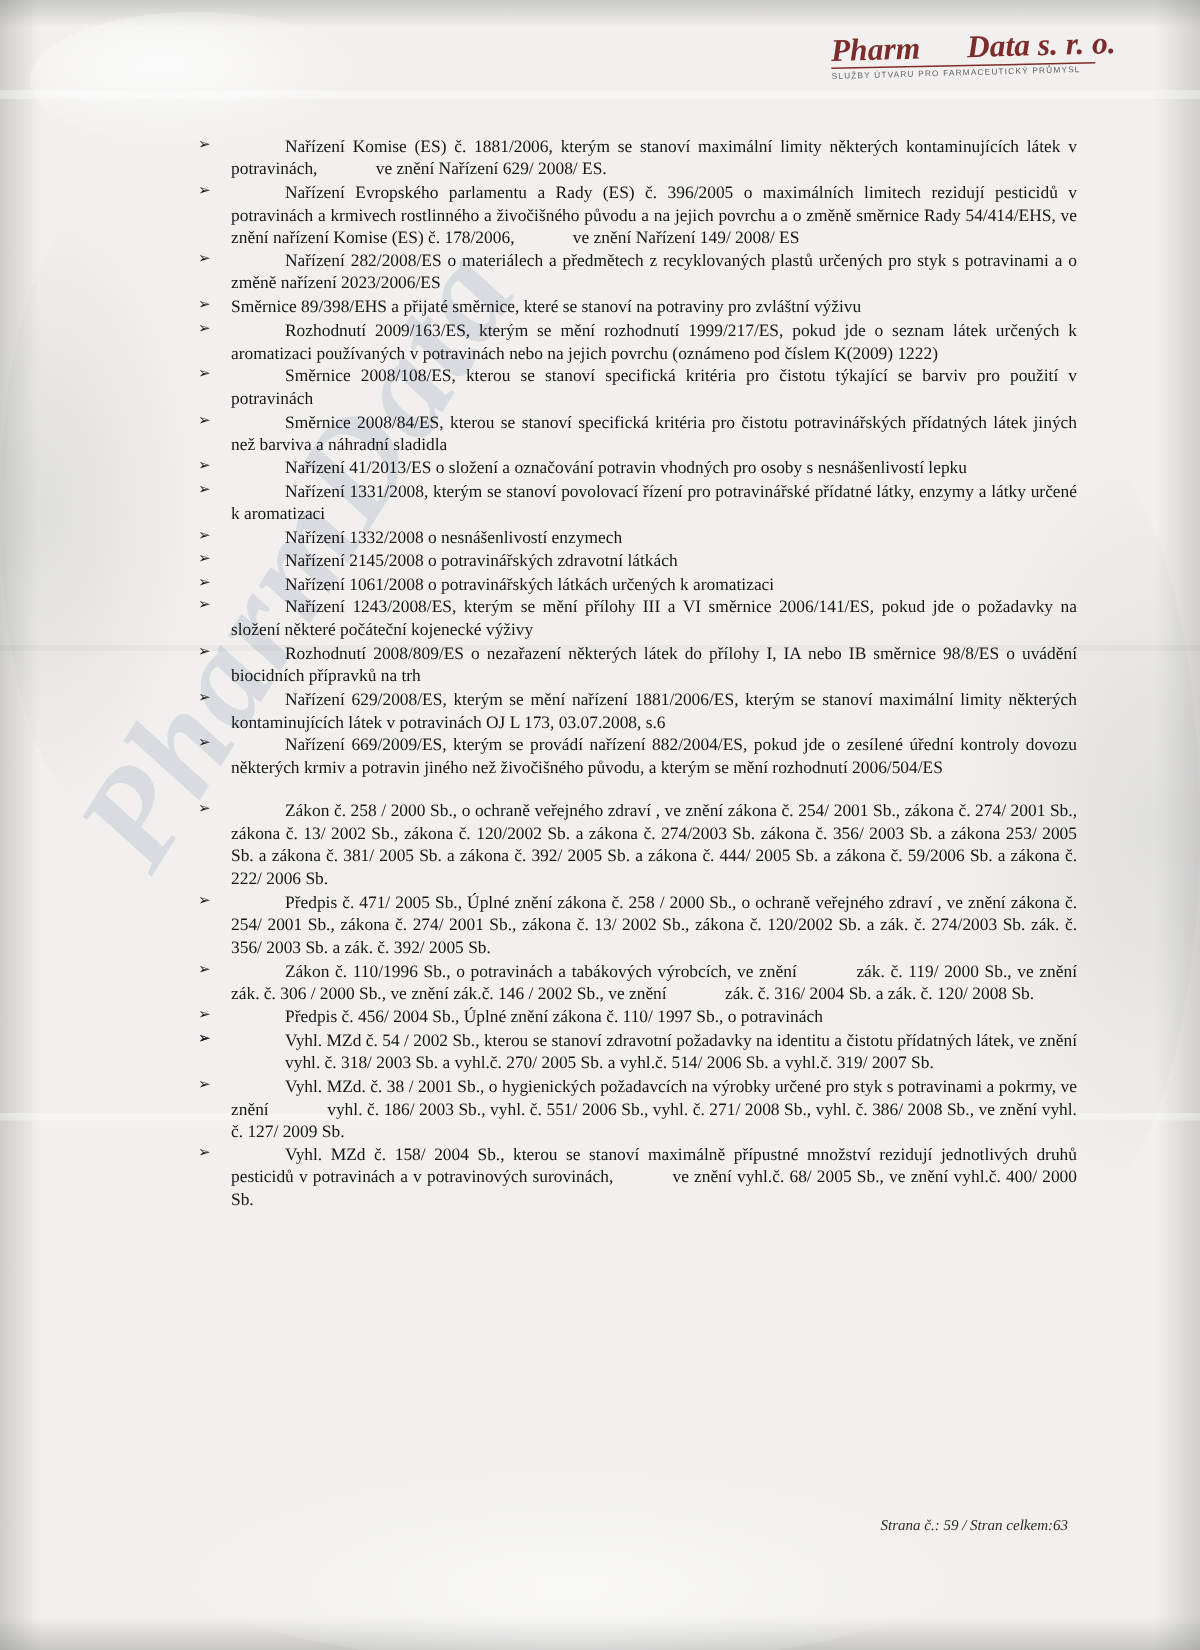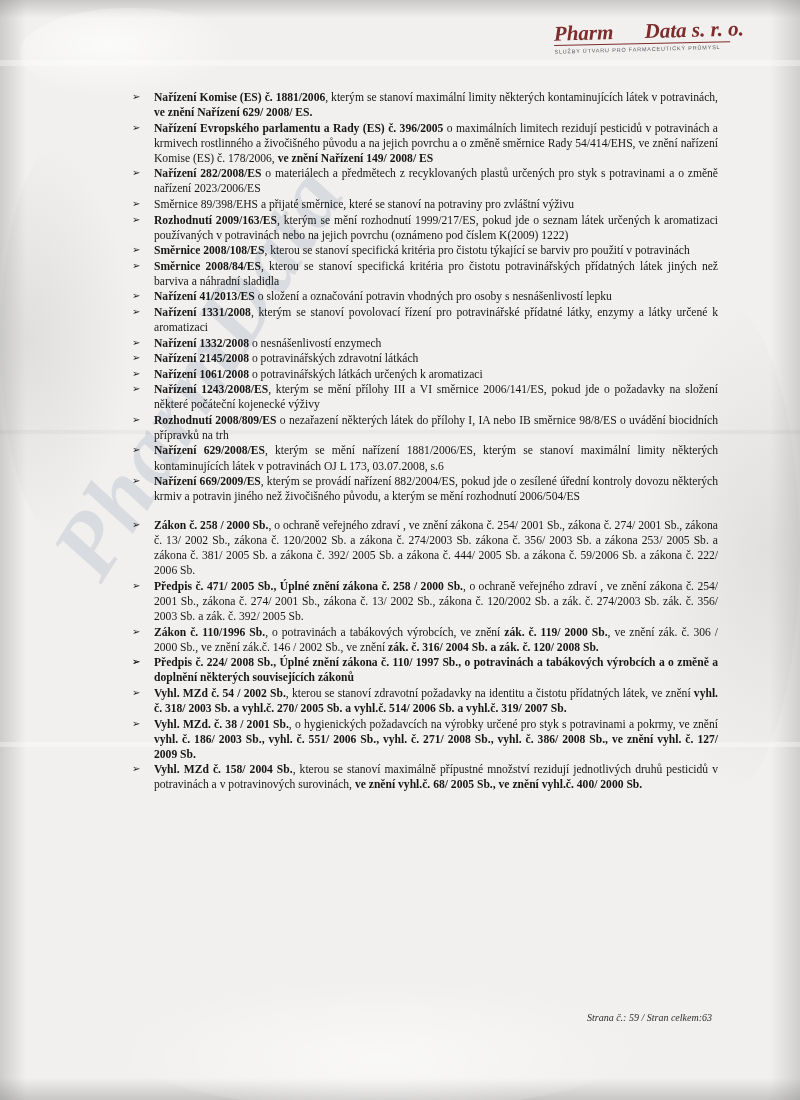--- a/index.html
+++ b/index.html
@@ -106,21 +106,21 @@
     color: #161616;
   }
   ul.items > li .marker {
     position: absolute;
     left: 0;
     top: 0px;
     font-family: "DejaVu Sans", sans-serif;
     font-size: 10px;
     color: #1a1a1a;
   }
-  .b { font-weight: 700; }
+  .b { font-weight: 400; margin-left: 36px; }
   .gap { height: 13px; }
 
   .footer {
     position: absolute;
     right: 88px;
     top: 1012px;
     font-family: "Liberation Serif", serif;
     font-style: italic;
     font-size: 10px;
     color: #2c2c2c;
@@ -181,22 +181,22 @@
         <li><span class="marker">➢</span><span class="b">Nařízení 2145/2008</span><span> o potravinářských zdravotní látkách</span></li>
         <li><span class="marker">➢</span><span class="b">Nařízení 1061/2008</span><span> o potravinářských látkách určených k aromatizaci</span></li>
         <li><span class="marker">➢</span><span class="b">Nařízení 1243/2008/ES</span><span>, kterým se mění přílohy III a VI směrnice 2006/141/ES, pokud jde o požadavky na složení některé počáteční kojenecké výživy</span></li>
         <li><span class="marker">➢</span><span class="b">Rozhodnutí 2008/809/ES</span><span> o nezařazení některých látek do přílohy I, IA nebo IB směrnice 98/8/ES o uvádění biocidních přípravků na trh</span></li>
         <li><span class="marker">➢</span><span class="b">Nařízení 629/2008/ES</span><span>, kterým se mění nařízení 1881/2006/ES, kterým se stanoví maximální limity některých kontaminujících látek v potravinách OJ L 173, 03.07.2008, s.6</span></li>
         <li><span class="marker">➢</span><span class="b">Nařízení 669/2009/ES</span><span>, kterým se provádí nařízení  882/2004/ES, pokud jde o zesílené úřední kontroly dovozu některých krmiv a potravin jiného než živočišného původu, a kterým se mění rozhodnutí 2006/504/ES</span></li>
         <li class="gap" style="padding: 0px;"></li>
         <li><span class="marker">➢</span><span class="b">Zákon č. 258 / 2000 Sb.</span><span>, o ochraně veřejného zdraví , ve znění zákona č. 254/ 2001 Sb., zákona č. 274/ 2001 Sb., zákona č. 13/ 2002 Sb., zákona č. 120/2002 Sb. a zákona č. 274/2003 Sb. zákona č. 356/ 2003 Sb. a zákona 253/ 2005 Sb. a zákona č. 381/ 2005 Sb. a zákona č. 392/ 2005 Sb. a zákona č. 444/ 2005 Sb. a zákona č. 59/2006 Sb. a zákona č. 222/ 2006 Sb.</span></li>
         <li><span class="marker">➢</span><span class="b">Předpis č. 471/ 2005 Sb., Úplné znění zákona č. 258 / 2000 Sb.</span><span>, o ochraně veřejného zdraví , ve znění zákona č. 254/ 2001 Sb., zákona č. 274/ 2001 Sb., zákona č. 13/ 2002 Sb., zákona č. 120/2002 Sb. a zák. č. 274/2003 Sb. zák. č. 356/ 2003 Sb. a zák. č. 392/ 2005 Sb.</span></li>
         <li><span class="marker">➢</span><span class="b">Zákon č. 110/1996 Sb.</span><span>, o potravinách a tabákových výrobcích, ve znění </span><span class="b">zák. č. 119/ 2000 Sb.</span><span>, ve znění zák. č. 306 / 2000 Sb., ve znění zák.č. 146 / 2002 Sb., ve znění </span><span class="b">zák. č. 316/ 2004 Sb. a zák. č. 120/ 2008 Sb.</span></li>
+        <li><span class="marker">➢</span><span class="b">Předpis č. 456/ 2004 Sb., Úplné znění zákona č. 110/ 1997 Sb., o potravinách</span></li>
         <li><span class="marker">➢</span></li>
-        <li><span class="marker">➢</span><span class="b">Předpis  č. 224/ 2008 Sb., Úplné znění  zákona č. 110/ 1997 Sb., o potravinách a tabákových výrobcích a o změně a doplnění některých souvisejících zákonů</span></li>
         <li><span class="marker">➢</span><span class="b">Vyhl. MZd č. 54 / 2002 Sb.</span><span>, kterou se stanoví zdravotní požadavky na identitu a čistotu přídatných látek, ve znění </span><span class="b">vyhl. č. 318/ 2003 Sb. a vyhl.č. 270/ 2005 Sb. a vyhl.č. 514/ 2006 Sb. a vyhl.č. 319/ 2007 Sb.</span></li>
         <li><span class="marker">➢</span><span class="b">Vyhl. MZd. č. 38 / 2001 Sb.</span><span>, o hygienických požadavcích na výrobky určené pro styk s potravinami a pokrmy, ve znění </span><span class="b">vyhl. č. 186/ 2003 Sb., vyhl. č. 551/ 2006 Sb., vyhl. č. 271/ 2008 Sb., vyhl. č. 386/ 2008 Sb., ve znění vyhl. č. 127/ 2009 Sb.</span></li>
         <li><span class="marker">➢</span><span class="b">Vyhl.  MZd č. 158/ 2004 Sb.</span><span>, kterou se stanoví maximálně přípustné množství rezidují jednotlivých druhů pesticidů v potravinách a v potravinových surovinách, </span><span class="b">ve znění vyhl.č. 68/ 2005 Sb., ve znění vyhl.č. 400/ 2000 Sb.</span></li>
       </ul>
   </div>
 
   <div class="footer">Strana č.: 59 / Stran celkem:63</div>
 </div>
 
 </body></html>

